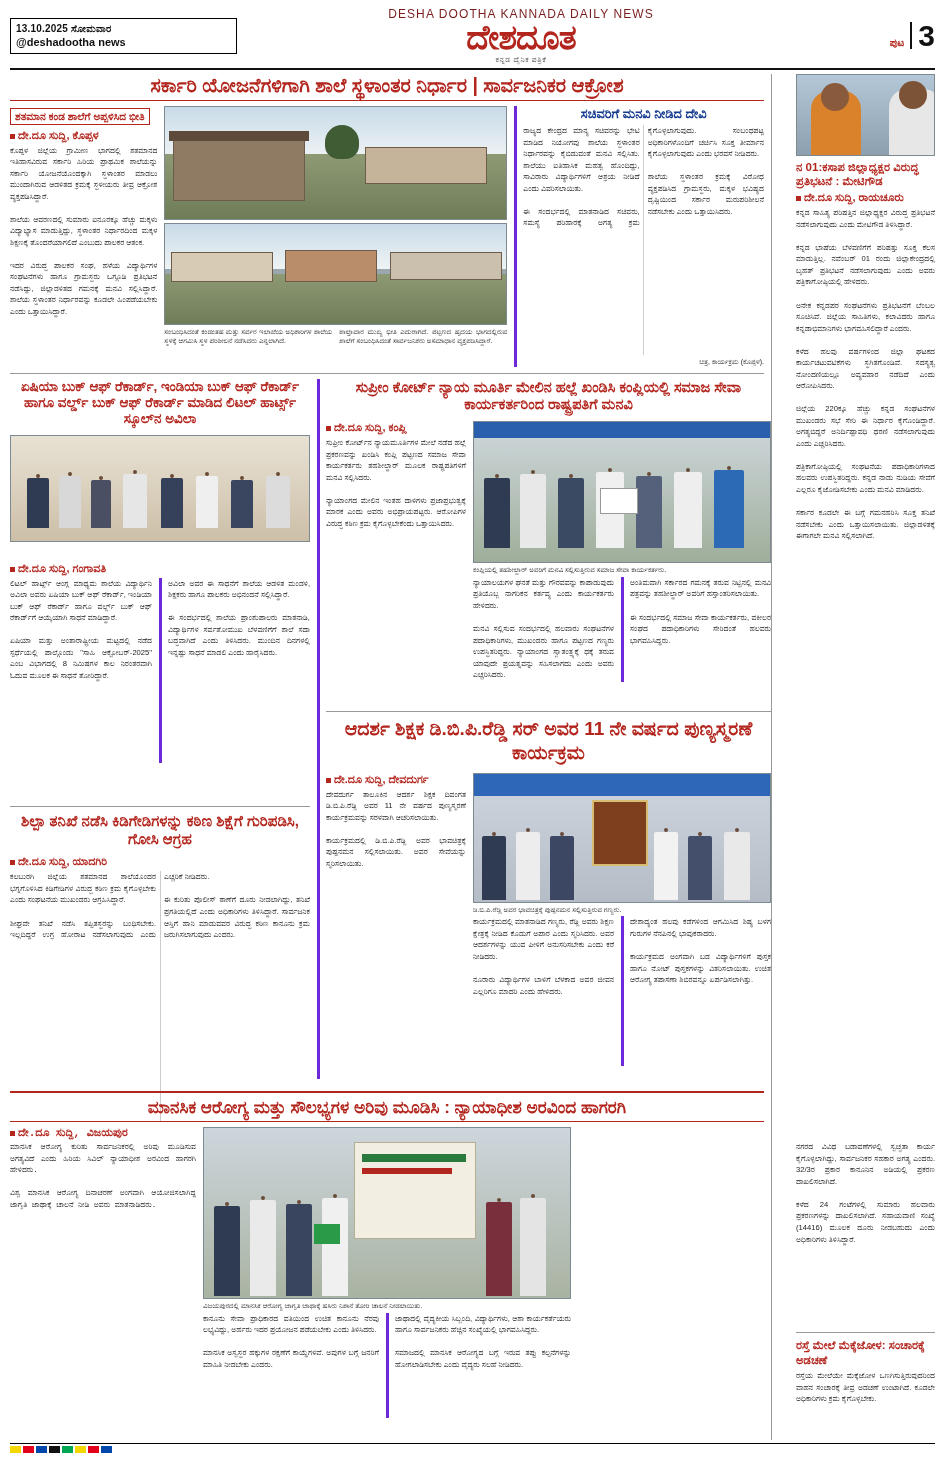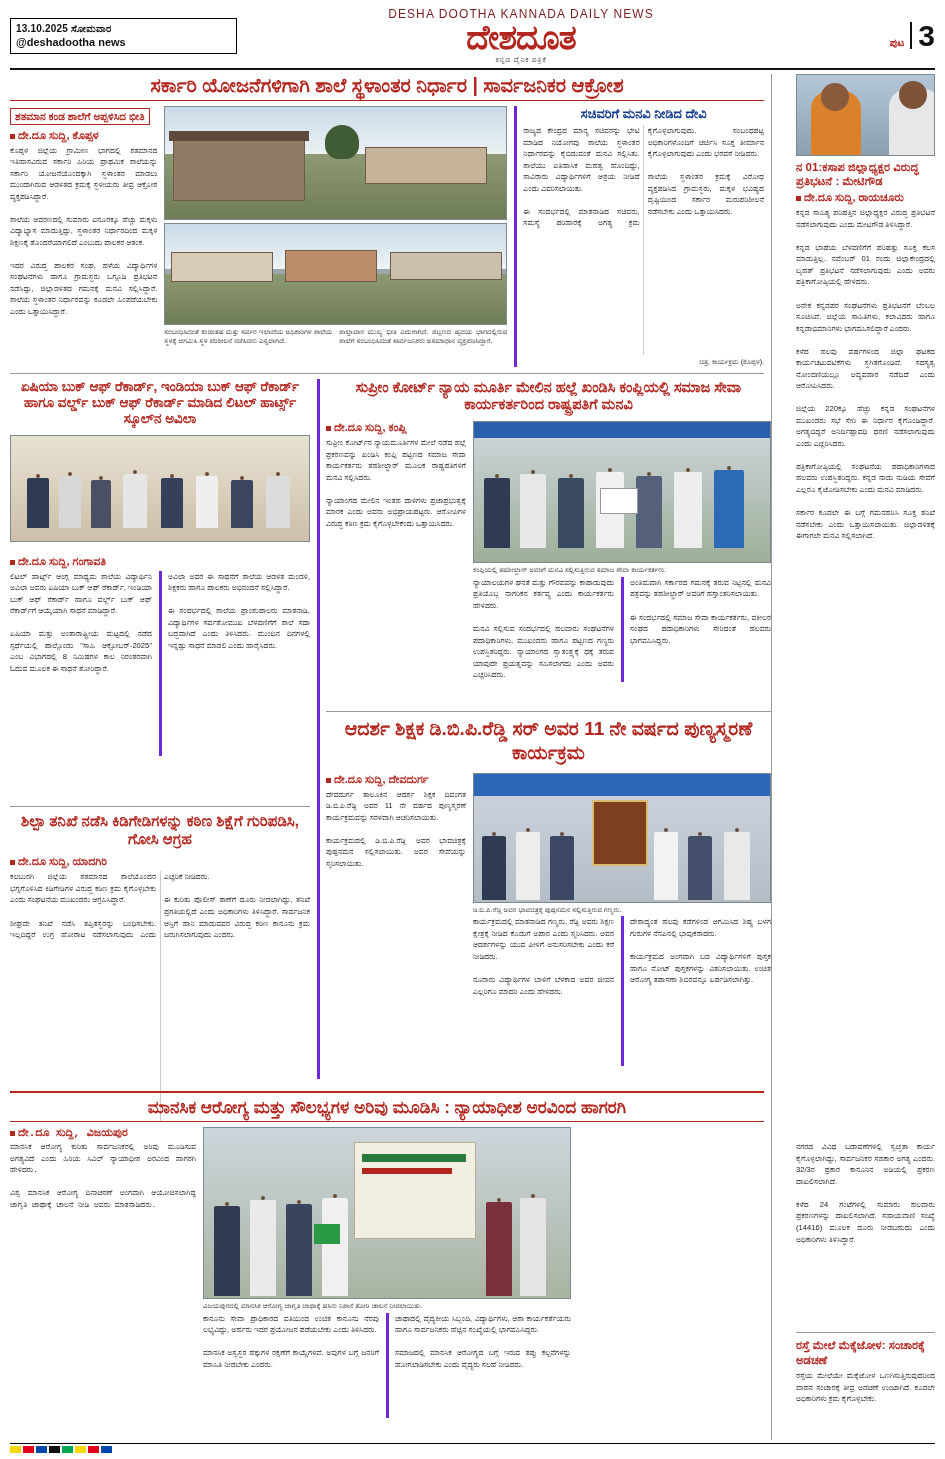--- a/index.html
+++ b/index.html
@@ -326,21 +326,21 @@
             <div style="position:absolute;inset:0;background:linear-gradient(#e8e2d4,#cdbfa8);"></div>
             <div class="person" style="left:16px; top:42px; width:22px; height:50px;"></div>
             <div class="person" style="left:48px; top:40px; width:22px; height:52px; background:#d8d8d8;"></div>
             <div class="person" style="left:80px; top:44px; width:20px; height:48px; background:#4a4f63;"></div>
             <div class="person" style="left:112px; top:38px; width:24px; height:54px; background:#e6e6e6;"></div>
             <div class="person" style="left:150px; top:42px; width:22px; height:50px; background:#35405a;"></div>
             <div class="person" style="left:185px; top:40px; width:22px; height:52px; background:#efefef;"></div>
             <div class="person" style="left:220px; top:44px; width:22px; height:48px; background:#3a4560;"></div>
             <div class="person" style="left:255px; top:40px; width:24px; height:52px; background:#dcdcdc;"></div>
           </div>
-          <div class="byline" style="margin-top:13px;"><span class="sq"></span><span>ದೇ.ದೂ ಸುದ್ದಿ, ಗಂಗಾವತಿ</span></div>
+          <div class="byline" style="margin-top:20px;"><span class="sq"></span><span>ದೇ.ದೂ ಸುದ್ದಿ, ಗಂಗಾವತಿ</span></div>
           <div class="two-col">
             <div class="body-text" style="width:146px; height:185px; white-space:pre-line;">ಲಿಟಲ್ ಹಾರ್ಟ್ಸ್ ಆಂಗ್ಲ ಮಾಧ್ಯಮ ಶಾಲೆಯ ವಿದ್ಯಾರ್ಥಿನಿ ಅವಿಲಾ ಅವರು ಏಷಿಯಾ ಬುಕ್ ಆಫ್ ರೆಕಾರ್ಡ್, ಇಂಡಿಯಾ ಬುಕ್ ಆಫ್ ರೆಕಾರ್ಡ್ ಹಾಗೂ ವರ್ಲ್ಡ್ ಬುಕ್ ಆಫ್ ರೆಕಾರ್ಡ್‌ಗೆ ಆಯ್ಕೆಯಾಗಿ ಸಾಧನೆ ಮಾಡಿದ್ದಾರೆ.
 
 ಏಷಿಯಾ ಮತ್ತು ಅಂತಾರಾಷ್ಟ್ರೀಯ ಮಟ್ಟದಲ್ಲಿ ನಡೆದ ಸ್ಪರ್ಧೆಯಲ್ಲಿ ಪಾಲ್ಗೊಂಡು "ಸಾಹಿ ಆಕ್ಟೋಬರ್-2025" ಎಂಬ ವಿಭಾಗದಲ್ಲಿ 8 ನಿಮಿಷಗಳ ಕಾಲ ನಿರಂತರವಾಗಿ ಓದುವ ಮೂಲಕ ಈ ಸಾಧನೆ ತೋರಿದ್ದಾರೆ.</div>
             <div class="body-text colsep" style="width:146px; height:185px; white-space:pre-line;">ಅವಿಲಾ ಅವರ ಈ ಸಾಧನೆಗೆ ಶಾಲೆಯ ಆಡಳಿತ ಮಂಡಳಿ, ಶಿಕ್ಷಕರು ಹಾಗೂ ಪಾಲಕರು ಅಭಿನಂದನೆ ಸಲ್ಲಿಸಿದ್ದಾರೆ.
 
 ಈ ಸಂದರ್ಭದಲ್ಲಿ ಶಾಲೆಯ ಪ್ರಾಂಶುಪಾಲರು ಮಾತನಾಡಿ, ವಿದ್ಯಾರ್ಥಿಗಳ ಸರ್ವತೋಮುಖ ಬೆಳವಣಿಗೆಗೆ ಶಾಲೆ ಸದಾ ಬದ್ಧವಾಗಿದೆ ಎಂದು ತಿಳಿಸಿದರು. ಮುಂದಿನ ದಿನಗಳಲ್ಲಿ ಇನ್ನಷ್ಟು ಸಾಧನೆ ಮಾಡಲಿ ಎಂದು ಹಾರೈಸಿದರು.</div>
           </div>
         </div>
 

